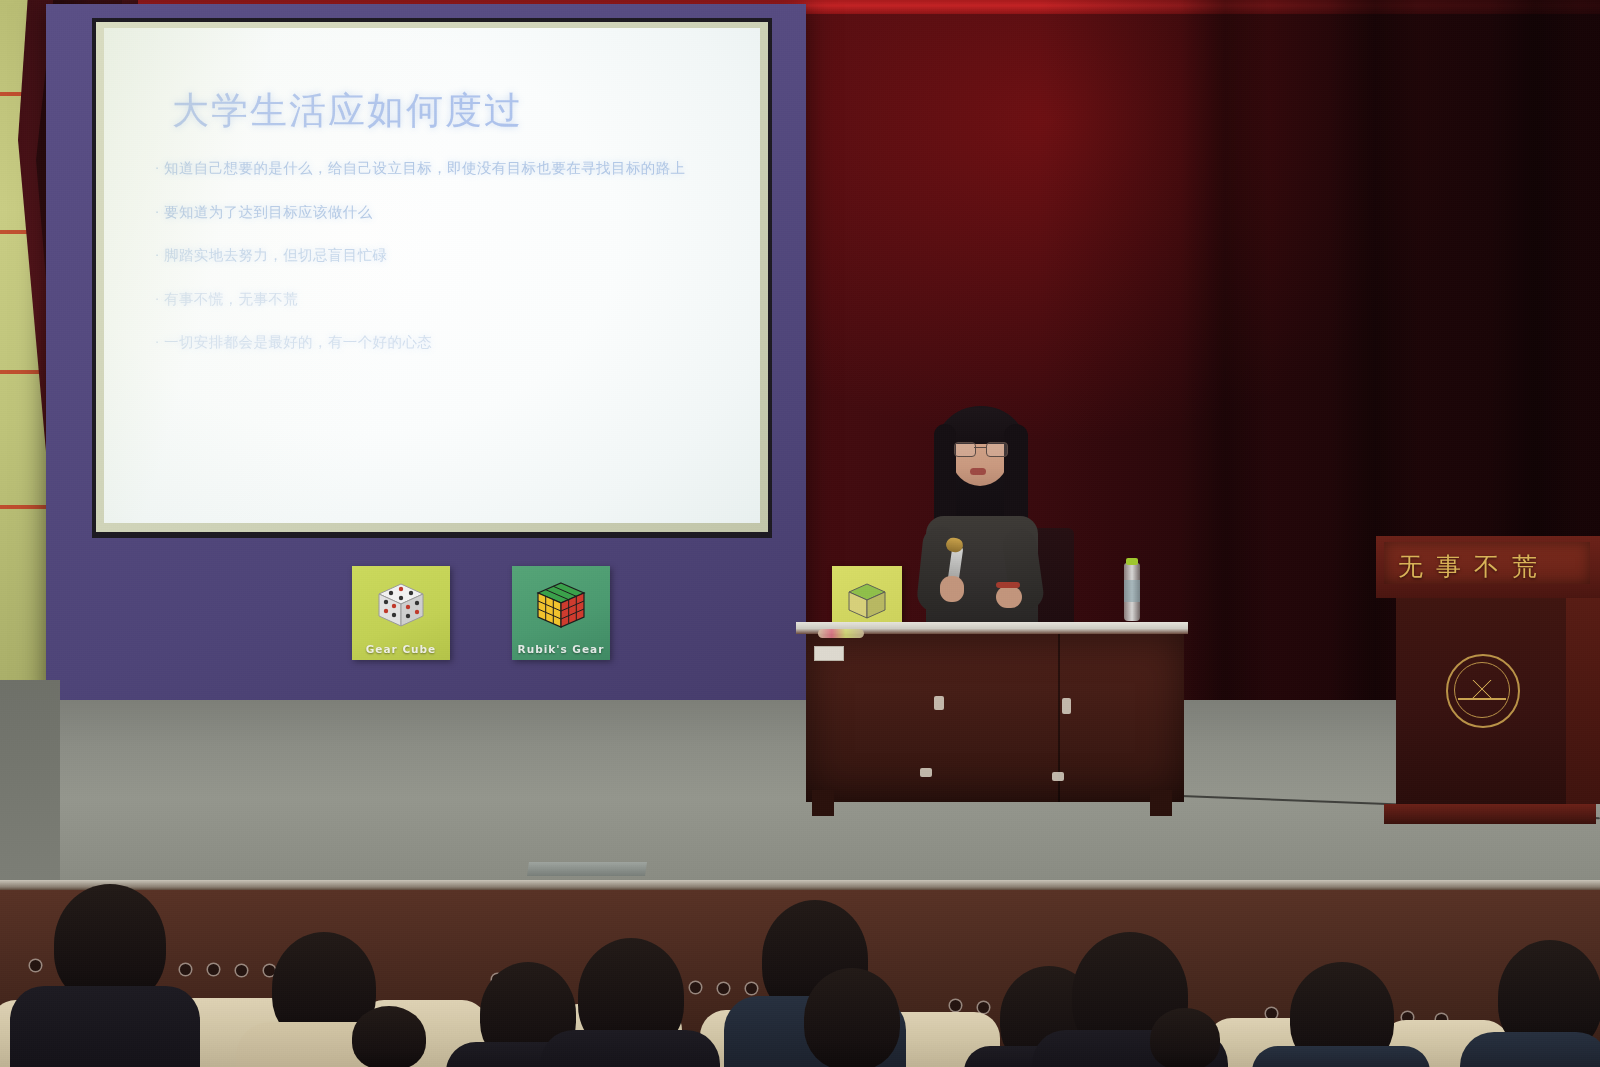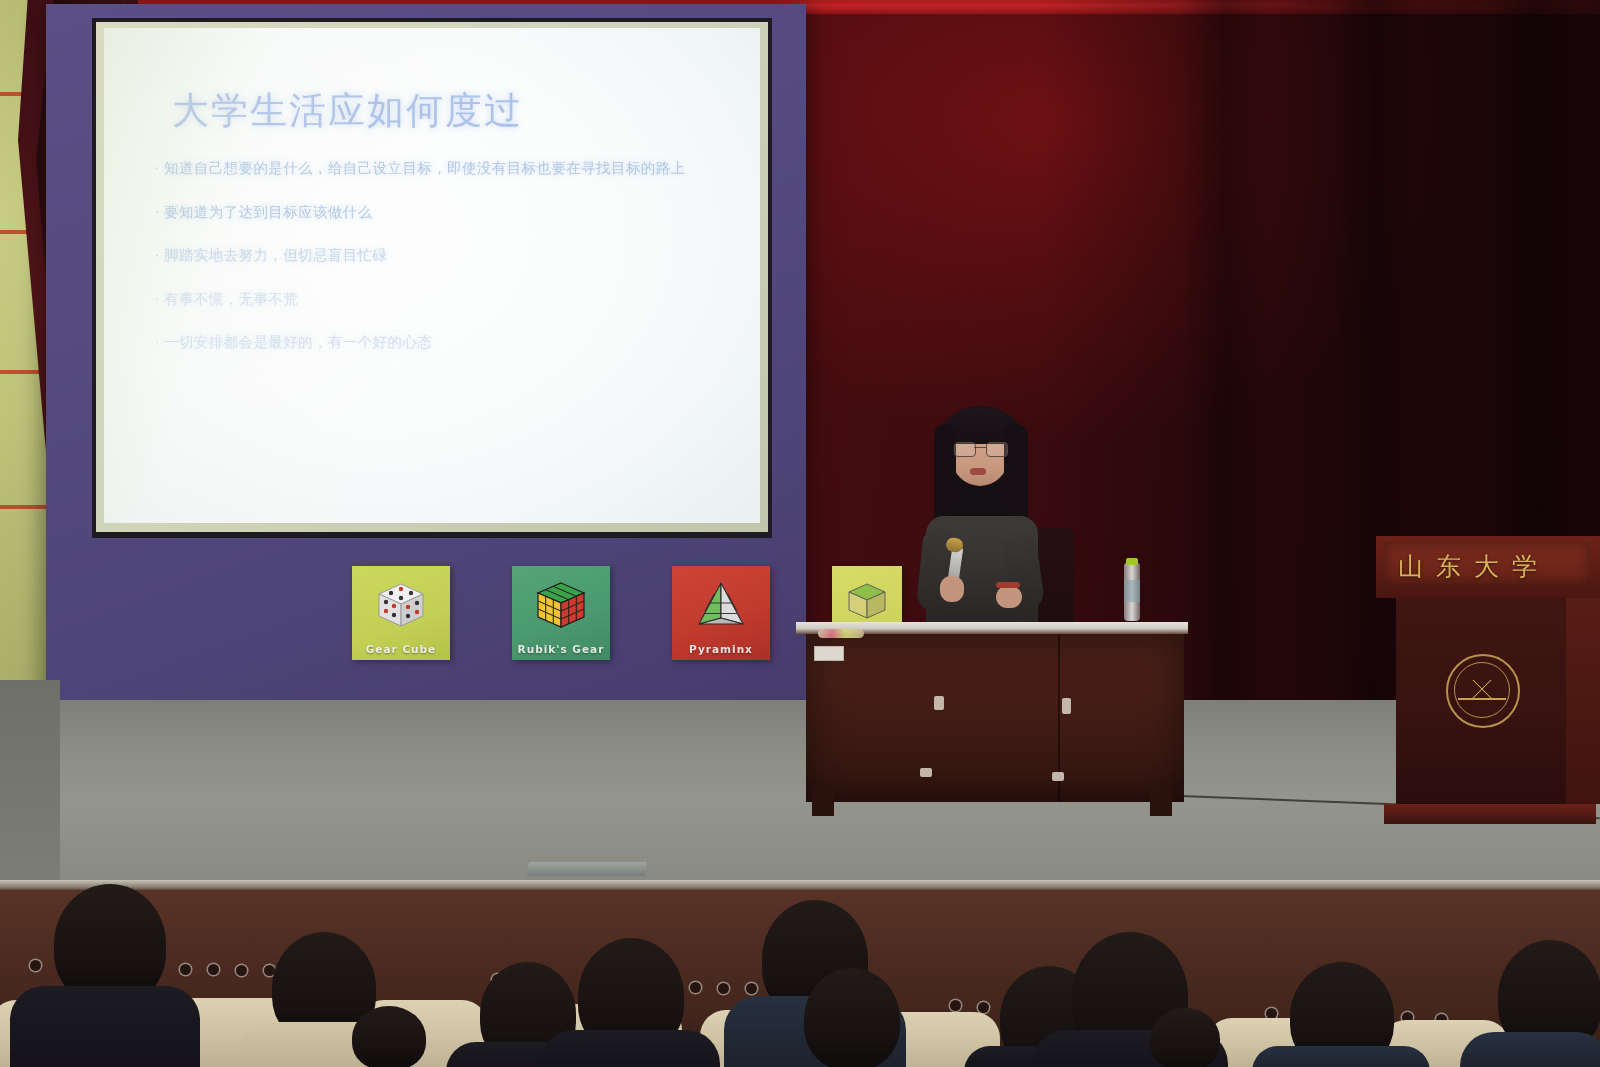--- a/index.html
+++ b/index.html
@@ -349,34 +349,20 @@
         <line x1="4" y1="29" x2="27" y2="39" stroke="#1d1d1d" stroke-width="1"></line>
         <line x1="34.7" y1="19.7" x2="34.7" y2="43.7" stroke="#1d1d1d" stroke-width="1"></line>
         <line x1="42.3" y1="16.3" x2="42.3" y2="40.3" stroke="#1d1d1d" stroke-width="1"></line>
         <line x1="50" y1="21" x2="27" y2="31" stroke="#1d1d1d" stroke-width="1"></line>
         <line x1="50" y1="29" x2="27" y2="39" stroke="#1d1d1d" stroke-width="1"></line>
       </svg>
     </div>
     <div class="pname">Rubik's Gear</div>
   </div>
 
-  <div class="poster p3">
-    <div class="cubeimg">
-      <svg width="54" height="50" viewBox="0 0 54 50">
-        <polygon points="27,3 5,44 27,38" fill="#6fbf5b" stroke="#2b2b2b" stroke-width="1.1"></polygon>
-        <polygon points="27,3 49,44 27,38" fill="#dcdcdc" stroke="#2b2b2b" stroke-width="1.1"></polygon>
-        <polygon points="5,44 49,44 27,38" fill="#b9b9b9" stroke="#2b2b2b" stroke-width="1.1"></polygon>
-        <line x1="16" y1="23" x2="38" y2="23" stroke="#2b2b2b" stroke-width=".9"></line>
-        <line x1="10.5" y1="33.5" x2="43.5" y2="33.5" stroke="#2b2b2b" stroke-width=".9"></line>
-        <line x1="20" y1="14" x2="11" y2="31" stroke="#2b2b2b" stroke-width=".9"></line>
-        <line x1="34" y1="14" x2="43" y2="31" stroke="#2b2b2b" stroke-width=".9"></line>
-      </svg>
-    </div>
-    <div class="pname">Pyraminx</div>
-  </div>
 
   <div class="poster p4">
     <div class="cubeimg">
       <svg width="44" height="44" viewBox="0 0 44 44">
         <polygon points="22,4 40,12 22,20 4,12" fill="#8fbf4a" stroke="#555" stroke-width=".9"></polygon>
         <polygon points="4,12 22,20 22,38 4,30" fill="#d7d07a" stroke="#555" stroke-width=".9"></polygon>
         <polygon points="40,12 40,30 22,38 22,20" fill="#b8b862" stroke="#555" stroke-width=".9"></polygon>
       </svg>
     </div>
     <div class="pname"></div>
@@ -423,21 +409,21 @@
   <div class="desk-leg" style="left:812px"></div>
   <div class="desk-leg" style="left:1150px"></div>
 
   <div class="bottle"></div>
   <div class="bottle-cap"></div>
   <div class="bottle-lbl"></div>
 
   <div class="podium">
     <div class="podium-top"></div>
     <div class="podium-plate">
-      <div class="podium-text">山东大学</div>
+      <div class="podium-text">无事不荒</div>
     </div>
     <div class="podium-body"></div>
     <div class="podium-side"></div>
     <div class="emblem">
       <div class="emblem-in"></div>
       <div class="emblem-mtn"></div>
       <div class="emblem-base"></div>
     </div>
     <div class="podium-base"></div>
   </div>

